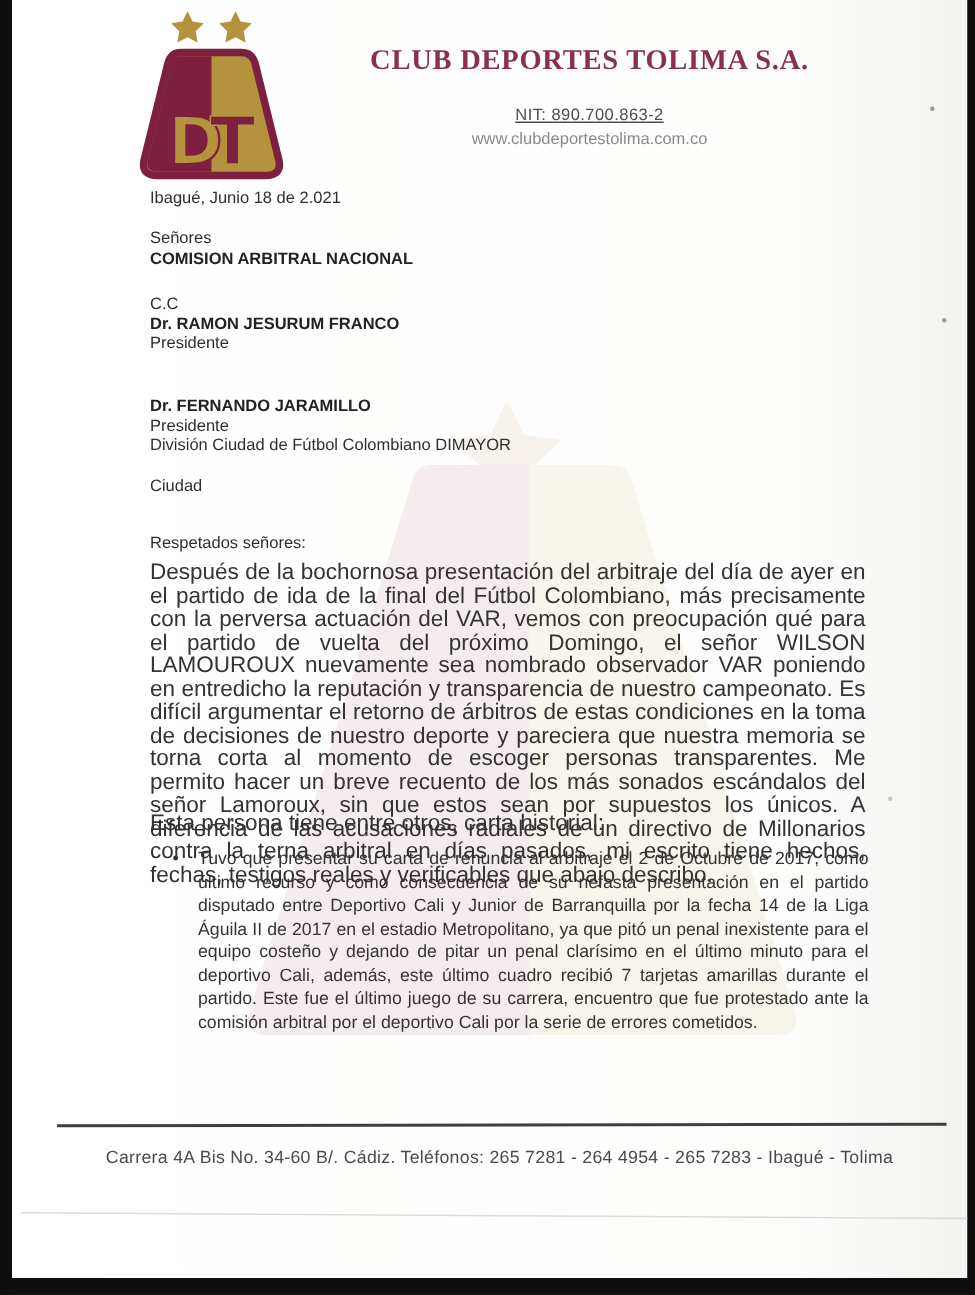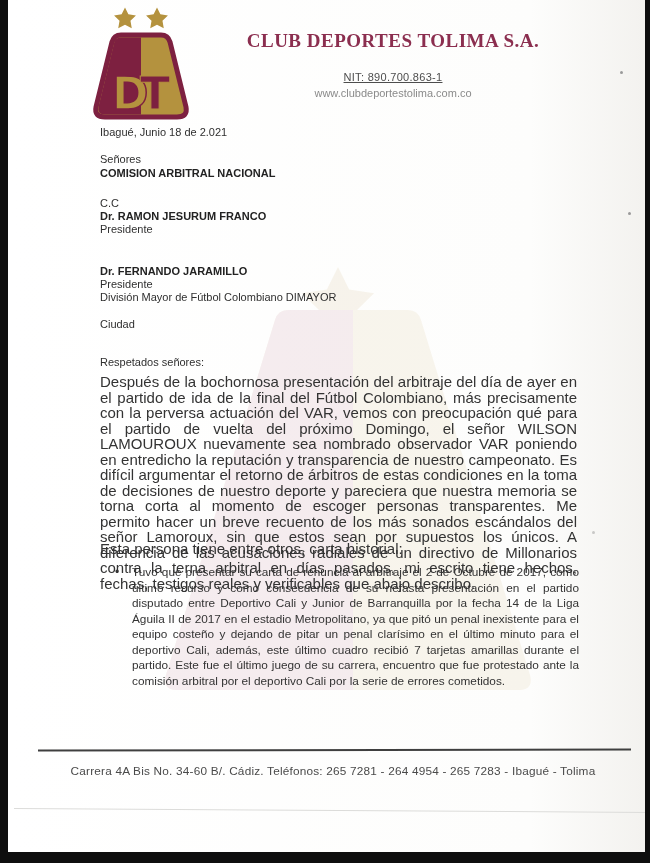--- a/index.html
+++ b/index.html
@@ -56,34 +56,34 @@
     <svg class="abs logo" width="110" height="118" viewBox="0 0 110 118">
       <polygon fill="#b4923e" points="0,-10 2.94,-4.05 9.51,-3.09 4.76,1.55 5.88,8.09 0,5 -5.88,8.09 -4.76,1.55 -9.51,-3.09 -2.94,-4.05" transform="translate(39,13) scale(1.15)"></polygon>
       <polygon fill="#b4923e" points="0,-10 2.94,-4.05 9.51,-3.09 4.76,1.55 5.88,8.09 0,5 -5.88,8.09 -4.76,1.55 -9.51,-3.09 -2.94,-4.05" transform="translate(71,13) scale(1.15)"></polygon>
       <path fill="#b4923e" stroke="#7d2040" stroke-width="5" d="M35,29 L75,29 Q82,29 84,36 L100,101 Q102,111 91,111 L19,111 Q8,111 10,101 L26,36 Q28,29 35,29 Z"></path>
       <path fill="#7d2040" d="M35,31.5 L55,31.5 L55,108.5 L19,108.5 Q11,108.5 12.6,100.5 L28.4,36 Q29.5,31.5 35,31.5 Z"></path>
       <text x="26" y="103" font-family="DejaVu Sans, sans-serif" font-size="44" font-weight="bold" fill="#b4923e" stroke="#7d2040" stroke-width="1.5">D</text>
       <text x="54" y="103" font-family="DejaVu Sans, sans-serif" font-size="44" font-weight="bold" fill="#7d2040" stroke="#b4923e" stroke-width="1">T</text>
     </svg>
 
     <div class="abs club-title">CLUB DEPORTES TOLIMA S.A.</div>
-    <div class="abs nit">NIT: 890.700.863-1</div>
+    <div class="abs nit">NIT: 890.700.863-2</div>
     <div class="abs website">www.clubdeportestolima.com.co</div>
 
     <div class="abs ln" style="top:126px">Ibagué, Junio 18 de 2.021</div>
     <div class="abs ln" style="top:153px">Señores</div>
     <div class="abs ln b" style="top:167px">COMISION ARBITRAL NACIONAL</div>
 
     <div class="abs ln" style="top:197px">C.C</div>
     <div class="abs ln b" style="top:210px">Dr. RAMON JESURUM FRANCO</div>
     <div class="abs ln" style="top:223px">Presidente</div>
 
     <div class="abs ln b" style="top:265px">Dr. FERNANDO JARAMILLO</div>
     <div class="abs ln" style="top:278px">Presidente</div>
-    <div class="abs ln" style="top:291px">División Mayor de Fútbol Colombiano DIMAYOR</div>
+    <div class="abs ln" style="top:291px">División Ciudad de Fútbol Colombiano DIMAYOR</div>
 
     <div class="abs ln" style="top:318px">Ciudad</div>
     <div class="abs ln" style="top:356px">Respetados señores:</div>
 
     <div class="abs para" style="top:374px">Después de la bochornosa presentación del arbitraje del día de ayer en el partido de ida de la final del Fútbol Colombiano, más precisamente con la perversa actuación del VAR, vemos con preocupación qué para el partido de vuelta del próximo Domingo, el señor WILSON LAMOUROUX nuevamente sea nombrado observador VAR poniendo en entredicho la reputación y transparencia de nuestro campeonato. Es difícil argumentar el retorno de árbitros de estas condiciones en la toma de decisiones de nuestro deporte y pareciera que nuestra memoria se torna corta al momento de escoger personas transparentes.  Me permito hacer un breve recuento de los más sonados escándalos del señor Lamoroux, sin que estos sean por supuestos los únicos. A diferencia de las acusaciones radiales de un directivo de Millonarios contra la terna arbitral en días pasados, mi escrito tiene hechos, fechas, testigos reales y verificables que abajo describo.</div>
     <div class="abs para" style="top:541px">Esta persona tiene entre otros, carta historial:</div>
 
     <div class="abs bullet-glyph">•</div>
     <div class="abs bullet-text">Tuvo que presentar su carta de renuncia al arbitraje el 2 de Octubre de 2017, como último recurso y como consecuencia de su nefasta presentación en el partido disputado entre Deportivo Cali y Junior de Barranquilla por la fecha 14 de la Liga Águila II de 2017 en el estadio Metropolitano, ya que pitó un penal inexistente para el equipo costeño y dejando de pitar un penal clarísimo en el último minuto para el deportivo Cali, además, este último cuadro recibió 7 tarjetas amarillas durante el partido. Este fue el último juego de su carrera, encuentro que fue protestado ante la comisión arbitral por el deportivo Cali por la serie de errores cometidos.</div>
 

